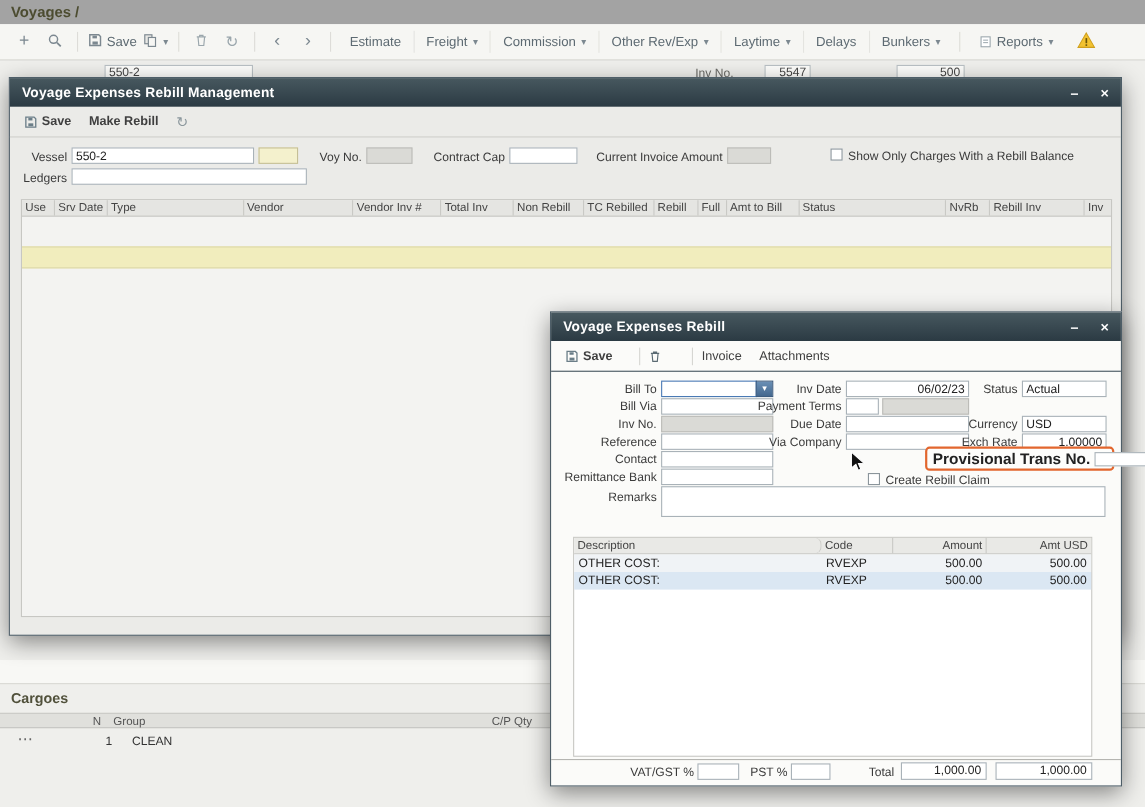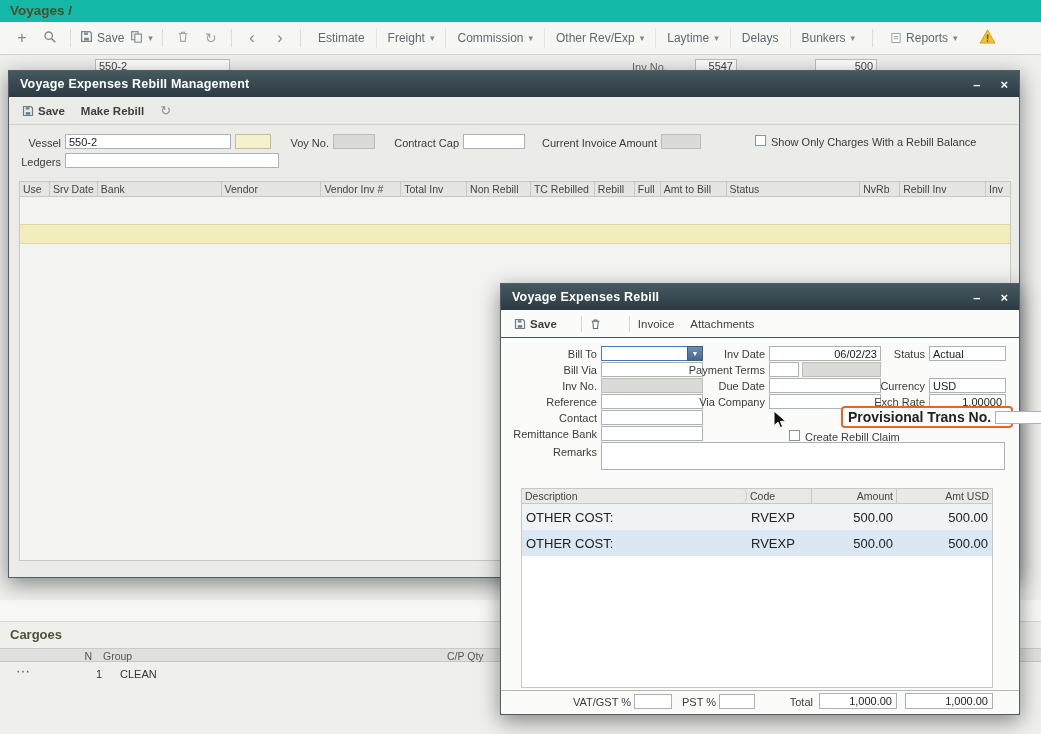--- a/index.html
+++ b/index.html
@@ -4,21 +4,21 @@
 <style>
   * { margin:0; padding:0; box-sizing:border-box; }
   html,body { width:1041px; height:734px; }
   body {
     position:relative; overflow:hidden;
     background:#efefec;
     font-family:"Liberation Sans", sans-serif;
     font-size:11px; color:#333;
   }
   
-  .topbar { position:absolute; left:0; top:0; width:1041px; height:22px; background:#14b8a6; }
+  .topbar { position:absolute; left:0; top:0; width:1041px; height:22px; background:#a3a3a3; }
   .page-title { position:absolute; left:10px; top:3px; font-size:13.5px; font-weight:bold; color:#4c4c30; }
   .toolbar {
     position:absolute; left:0; top:22px; width:1041px; height:33px;
     background:#f6f6f3; border-bottom:1px solid #d4d4d0;
     display:flex; align-items:center; padding-left:8px;
     color:#5d6a72; font-size:12px; white-space:nowrap;
   }
   .tb-btn { display:flex; align-items:center; justify-content:center; min-width:22px; height:24px; margin:0 3px; color:#7c8890; }
   .tb-glyph { font-size:16px; line-height:1; }
   .tb-sep { width:1px; height:18px; background:#dddcd8; margin:0 6px; }
@@ -73,21 +73,21 @@
   .th { border-right:1px solid #c9c9c5; padding:1px 3px; white-space:nowrap; overflow:hidden; color:#444; font-size:10.5px; }
   .yrow { position:absolute; left:0; top:42px; width:990px; height:20px; background:#f1edbd; border-top:1px solid #dcd7a8; border-bottom:1px solid #dcd7a8; }
 
   
   .combo-btn { position:absolute; left:186px; top:62px; width:16px; height:15px; background:linear-gradient(#6a8fb5,#44688f); border:1px solid #3c5c80; color:#fff; font-size:7px; display:flex; align-items:center; justify-content:center; }
   .prov { position:absolute; left:340px; top:122px; width:172px; height:22px; border:2px solid #e2662e; border-radius:4px; background:#fdfdfb; display:flex; align-items:center; padding:0 5px; }
   .prov .plb { font-weight:bold; font-size:14px; color:#222; white-space:nowrap; }
   .prov input { margin-left:4px; width:60px; height:13px; border:1px solid #a9b2b8; font:10.5px "Liberation Sans",sans-serif; padding:0 2px; }
   .tbl2 { position:absolute; left:20px; top:204px; width:472px; height:200px; background:#fff; border:1px solid #c7c7c3; }
   .tbl2 .thead { height:15px; background:#e9e9e6; }
-  .tr { display:flex; height:26px; align-items:center; font-size:13px; color:#222; }
+  .tr { display:flex; height:16px; align-items:center; font-size:11px; color:#222; }
   .tr.r1 { background:#f0f3f6; }
   .tr.r2 { background:#dbe7f3; }
   .td { padding:0 4px; white-space:nowrap; overflow:hidden; }
   .num { text-align:right; }
   .m2-footline { position:absolute; left:0; top:406px; width:100%; border-top:1px solid #b5b5b1; }
   .tot-cell { position:absolute; height:16px; border:1px solid #a9b2b8; background:#fff; text-align:right; padding:1px 4px; font-size:11px; color:#222; }
 
   .cursor { position:absolute; left:773px; top:410px; z-index:40; }
 </style>
 </head>
@@ -245,21 +245,21 @@
   <input class="io" style="left: 454px; top: 63px; width: 62px;">
   <span class="lb r" style="left:528px; top:66px; width:120px;">Current Invoice Amount</span>
   <input class="io dis" style="left: 652px; top: 63px; width: 40px;">
   <span class="cb" style="left:746px; top:64px;"></span>
   <span class="lb" style="left:762px; top:65px;">Show Only Charges With a Rebill Balance</span>
 
   <div class="tbl1">
     <div class="thead">
       <span class="th" style="width:30px;">Use</span>
       <span class="th" style="width:48px;">Srv Date</span>
-      <span class="th" style="width:124px;">Bank</span>
+      <span class="th" style="width:124px;">Type</span>
       <span class="th" style="width:100px;">Vendor</span>
       <span class="th" style="width:80px;">Vendor Inv #</span>
       <span class="th" style="width:66px;">Total Inv</span>
       <span class="th" style="width:64px;">Non Rebill</span>
       <span class="th" style="width:64px;">TC Rebilled</span>
       <span class="th" style="width:40px;">Rebill</span>
       <span class="th" style="width:26px;">Full</span>
       <span class="th" style="width:66px;">Amt to Bill</span>
       <span class="th" style="width:134px;">Status</span>
       <span class="th" style="width:40px;">NvRb</span>

